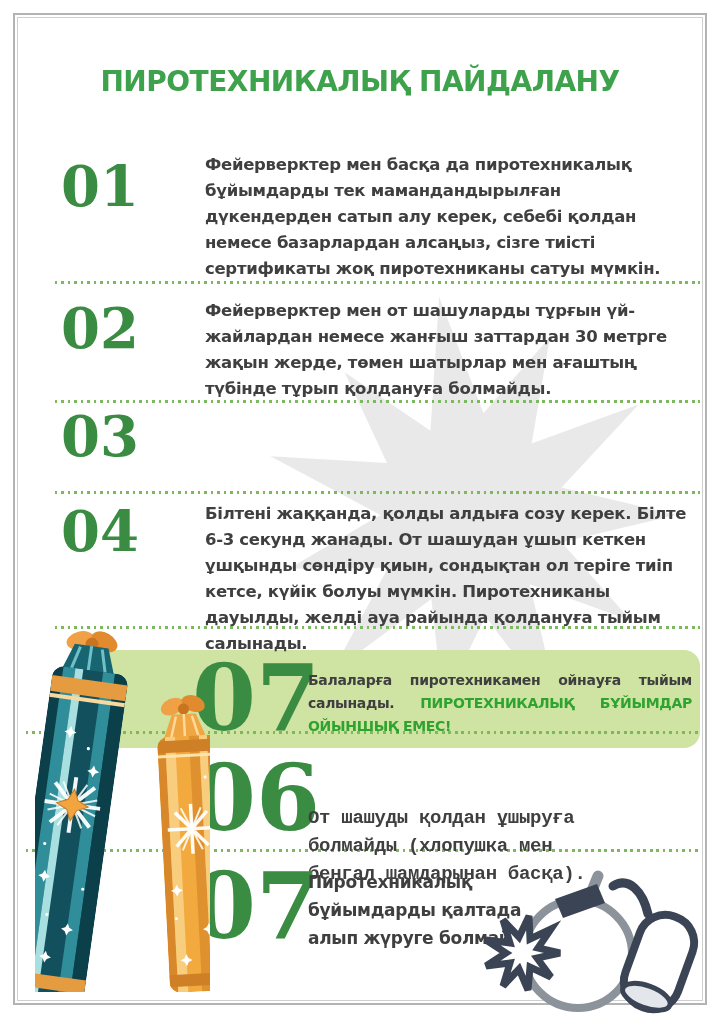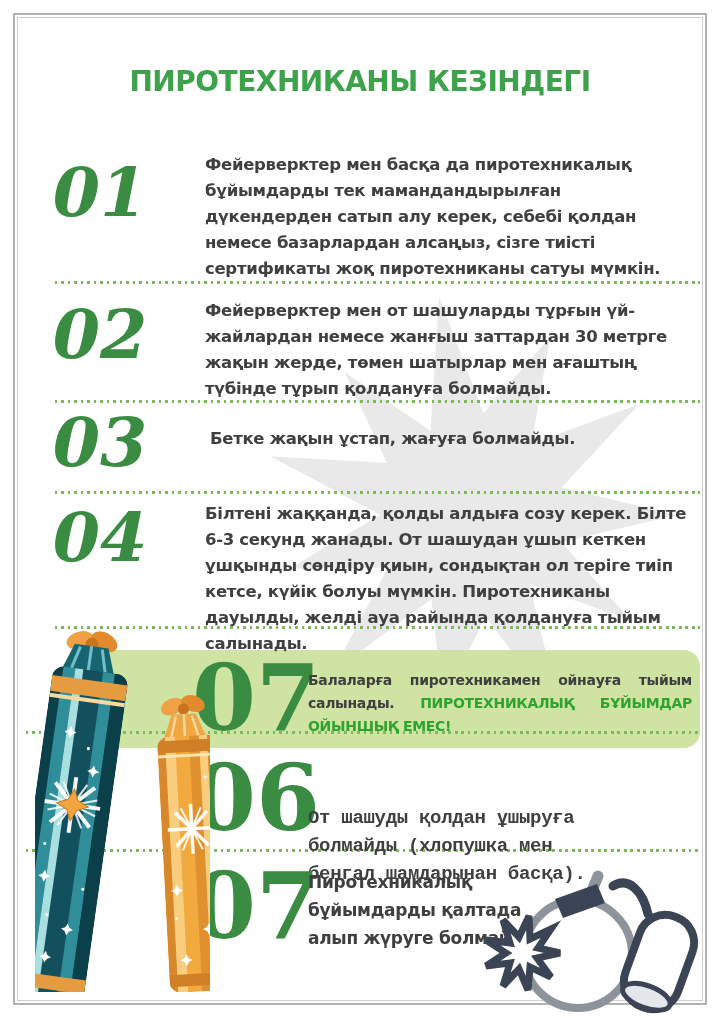--- a/index.html
+++ b/index.html
@@ -9,21 +9,21 @@
   .frame-outer{position:absolute;inset:13px;border:2px solid #b3b3b3;z-index:5;pointer-events:none;}
   .frame-inner{position:absolute;inset:17px;border:1px solid #cfcfcf;z-index:5;pointer-events:none;}
   
   .watermark{position:absolute;left:228px;top:290px;width:482px;height:440px;z-index:0;}
   
   .title{position:absolute;left:15px;right:15px;top:42px;text-align:center;z-index:3;
          color:#3da24b;font-weight:bold;font-size:28px;line-height:42px;letter-spacing:-0.5px;}
   
   .num{position:absolute;z-index:3;font-family:"DejaVu Serif","Liberation Serif",serif;
        font-weight:bold;color:#3a8c42;line-height:1;text-align:center;}
-  .n1,.n2,.n3,.n4{left:50px;width:100px;font-size:68px;font-style:italic;}
+  .n1,.n2,.n3,.n4{left:50px;width:100px;font-size:56px;}
   .n1{top:158px}.n2{top:300px}.n3{top:408px}.n4{top:503px}
   .n5,.n6,.n7{left:192px;width:108px;font-size:92px;}
   .n5{top:652px}.n6{top:752px}.n7{top:860px}
   
   .txt{position:absolute;z-index:3;margin:0;color:#3f3f3f;font-weight:bold;
        font-size:16.5px;line-height:26px;letter-spacing:-0.3px;}
   .t1{left:205px;top:152px;width:486px;}
   .t2{left:205px;top:298px;width:486px;}
   .t3{left:210px;top:426px;width:486px;}
   .t4{left:205px;top:501px;width:490px;}
@@ -54,40 +54,39 @@
 
   <svg class="watermark" viewBox="0 -10 500 450" preserveAspectRatio="none">
     <polygon fill="#e9e9e9" points="465,220 346,248 418,328 313,291 345,425 267,324 223,413 211,306
       108,381 166,274 63,275 158,220 44,160 165,167 121,74 210,134 219,-3 265,116 334,38 315,147
       426,107 346,192"></polygon>
   </svg>
 
   <div class="frame-outer"></div>
   <div class="frame-inner"></div>
 
-  <h1 class="title"><span>ПИРОТЕХНИКАНЫ КЕЗІНДЕГІ</span><br>
+  <h1 class="title"><span>ПИРОТЕХНИКАЛЫҚ ПАЙДАЛАНУ</span><br>
     </h1>
 
   <div class="hbox"></div>
 
   <div class="sep s1"></div>
   <div class="sep s2"></div>
   <div class="sep s3"></div>
   <div class="sep s4"></div>
   <div class="sep s5"></div>
   <div class="sep s6"></div>
 
   <div class="num n1">01</div>
   <p class="txt t1">Фейерверктер мен басқа да пиротехникалық бұйымдарды тек мамандандырылған дүкендерден сатып алу керек, себебі қолдан немесе базарлардан алсаңыз, сізге тиісті сертификаты жоқ пиротехниканы сатуы мүмкін.</p>
 
   <div class="num n2">02</div>
   <p class="txt t2">Фейерверктер мен от шашуларды тұрғын үй-жайлардан немесе жанғыш заттардан 30 метрге жақын жерде, төмен шатырлар мен ағаштың түбінде тұрып қолдануға болмайды.</p>
 
   <div class="num n3">03</div>
-  <p class="txt t3">Беткe жақын ұстап, жағуға болмайды.</p>
 
   <div class="num n4">04</div>
   <p class="txt t4">Білтені жаққанда, қолды алдыға созу керек. Білте 6-3 секунд жанады. От шашудан ұшып кеткен ұшқынды сөндіру қиын, сондықтан ол теріге тиіп кетсе, күйік болуы мүмкін. Пиротехниканы дауылды, желді ауа райында қолдануға тыйым салынады.</p>
 
   <div class="num n5">07</div>
   <p class="txt t5"><span>Балаларға пиротехникамен ойнауға тыйым салынады.</span>
     <span class="hl">ПИРОТЕХНИКАЛЫҚ БҰЙЫМДАР ОЙЫНШЫҚ ЕМЕС!</span></p>
 
   <div class="num n6">06</div>
   <p class="txt t6">От шашуды қолдан ұшыруға болмайды (хлопушка мен бенгал шамдарынан басқа).</p>

